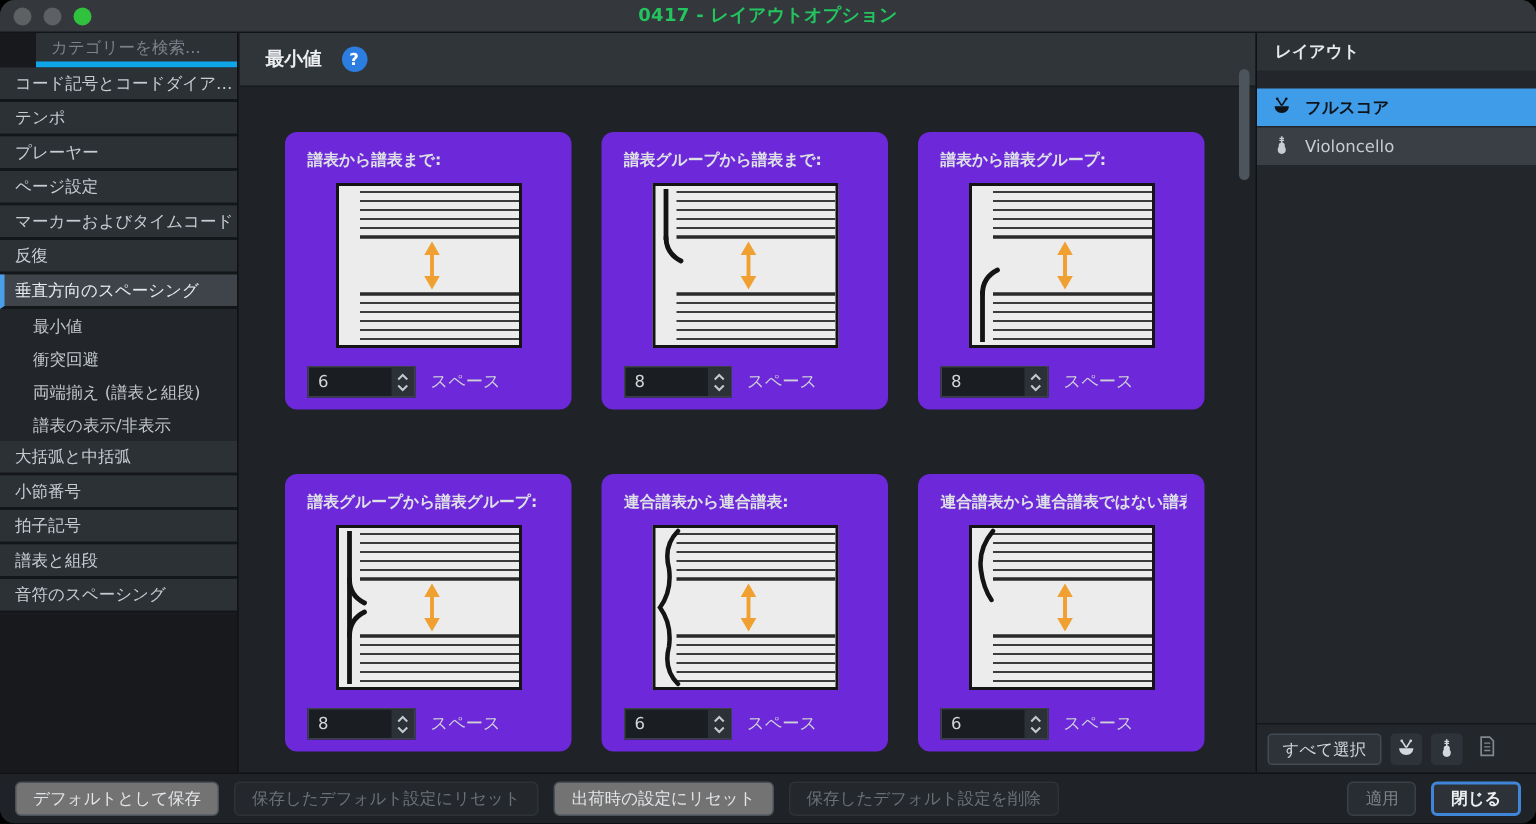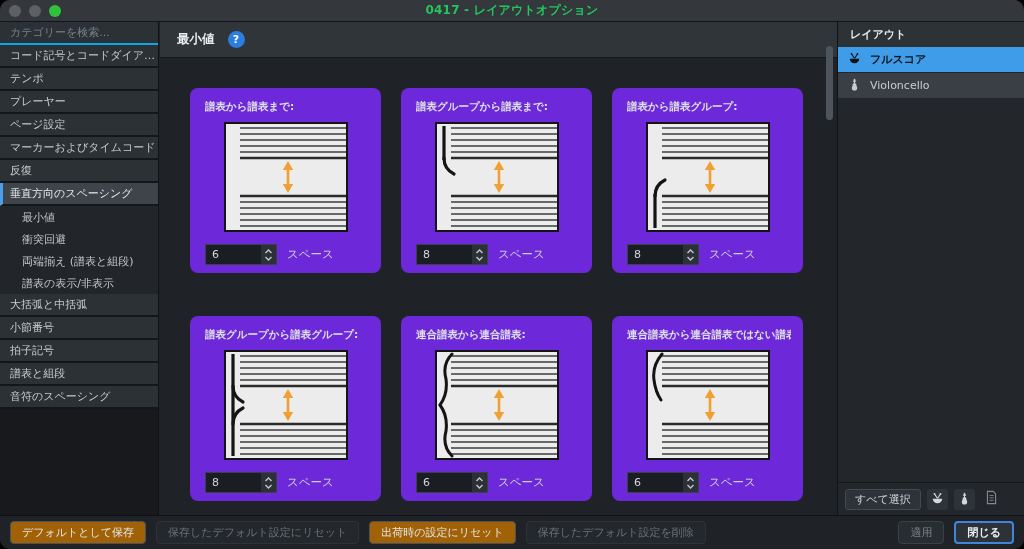--- a/index.html
+++ b/index.html
@@ -11,21 +11,21 @@
   .traffic{display:flex;gap:8px;margin-left:9px;}
   .light{width:12px;height:12px;border-radius:50%;}
   .light.dim{background:#5e6164;}
   .light.green{background:#30c23d;}
   .win-title{position:absolute;left:0;right:0;text-align:center;font-size:12px;font-weight:600;color:#22c55e;letter-spacing:.2px;}
 
   
   .sidebar{position:absolute;top:22px;left:0;width:159px;bottom:34px;background:#17191d;border-right:1px solid #101214;}
   .side-item{height:23px;display:flex;align-items:center;padding-left:10px;font-size:11px;color:#c9cdd2;cursor:default;}
   .side-item.item{background:#2c3136;border-bottom:2px solid #14171a;}
-  .side-item.search{background:#2c3136;border-bottom:2px solid #0ea5e9;color:#7b828a;}
+  .side-item.search{background:#2c3136;border-bottom:4px solid #0ea5e9;color:#7b828a;margin-left:24px;}
   .side-item.selected{background:#3f444b;border-bottom:2px solid #14171a;border-left:3px solid #4a9fe8;padding-left:7px;color:#e8eaed;text-align:right;}
   .side-item.sub{background:#22262a;padding-left:22px;height:22px;color:#c2c6cb;}
 
   
   .main{position:absolute;top:22px;left:160px;width:677px;bottom:34px;background:#1f2327;}
   .main-header{height:36px;background:#30353a;border-bottom:1px solid #16191c;display:flex;align-items:center;padding-left:17px;gap:13px;}
   .main-title{font-size:12.5px;font-weight:bold;color:#eceef0;}
   .help{width:17px;height:17px;border-radius:50%;background:#2b7de0;color:#fff;font-size:11px;font-weight:bold;display:flex;align-items:center;justify-content:center;cursor:pointer;}
   .cards{position:absolute;top:36px;left:0;right:14px;bottom:0;padding:30px 0 0 30px;display:grid;grid-template-columns:repeat(3,191px);column-gap:20px;row-gap:29px;}
   .card{width:191px;height:185px;background:#6d28d9;border-radius:8px;padding:12px 12px 0 12px;}
@@ -40,30 +40,30 @@
 
   
   .scrollbar{position:absolute;top:0;right:2px;bottom:0;width:11px;}
   .thumb{position:absolute;top:24px;right:2px;width:7px;height:74px;border-radius:4px;background:#4d545c;}
 
   
   .rightpanel{position:absolute;top:22px;right:0;width:187px;bottom:34px;background:#23272c;border-left:1px solid #101214;}
   .rp-header{height:25px;background:#2d3237;display:flex;align-items:center;padding-left:12px;font-size:11px;font-weight:bold;color:#e6e9ec;}
   .rp-item{height:25px;display:flex;align-items:center;gap:9px;padding-left:10px;font-size:11px;margin-top:1px;cursor:pointer;}
   .rp-item.normal{background:#3a3f45;color:#c8ccd1;}
-  .rp-item.selected{background:#3f9ce8;color:#0d1318;font-weight:600;margin-top:0;}
+  .rp-item.selected{background:#3f9ce8;color:#0d1318;font-weight:600;margin-top:12px;}
   .rp-footer{position:absolute;left:0;right:0;bottom:0;height:33px;border-top:1px solid #15181b;display:flex;align-items:center;padding:0 7px;gap:6px;}
   .btn-selectall{height:21px;padding:0 9px;background:#2e333a;border:1px solid #434a52;border-radius:3px;font-size:11px;color:#d2d6da;display:flex;align-items:center;cursor:pointer;}
   .icon-btn{width:21px;height:21px;background:#2e333a;border-radius:3px;display:flex;align-items:center;justify-content:center;color:#d4d8dc;cursor:pointer;}
   .doc-ghost{width:21px;height:21px;display:flex;align-items:center;justify-content:center;color:#82888f;cursor:pointer;}
 
   
   .bottombar{position:absolute;left:0;right:0;bottom:0;height:34px;background:#1f2327;border-top:1px solid #101214;display:flex;align-items:center;padding:0 10px;gap:10px;}
   .btn{height:23px;padding:0 11px;border-radius:4px;font-size:11px;display:flex;align-items:center;cursor:pointer;white-space:nowrap;}
-  .btn.primary{background:#a16207;border:1px solid #4b5159;color:#e3e6e9;}
+  .btn.primary{background:#737373;border:1px solid #4b5159;color:#e3e6e9;}
   .btn.disabled{background:#24282d;border:1px solid #2e3338;color:#6b7177;}
   .btn.apply{background:#282d32;border:1px solid #3a4046;color:#7d838a;}
   .btn.close{background:#2c3238;border:2px solid #3f86d8;color:#eceef0;font-weight:bold;}
   .spacer{flex:1;}
 </style>
 </head>
 <body>
 
 <div class="window">
 

